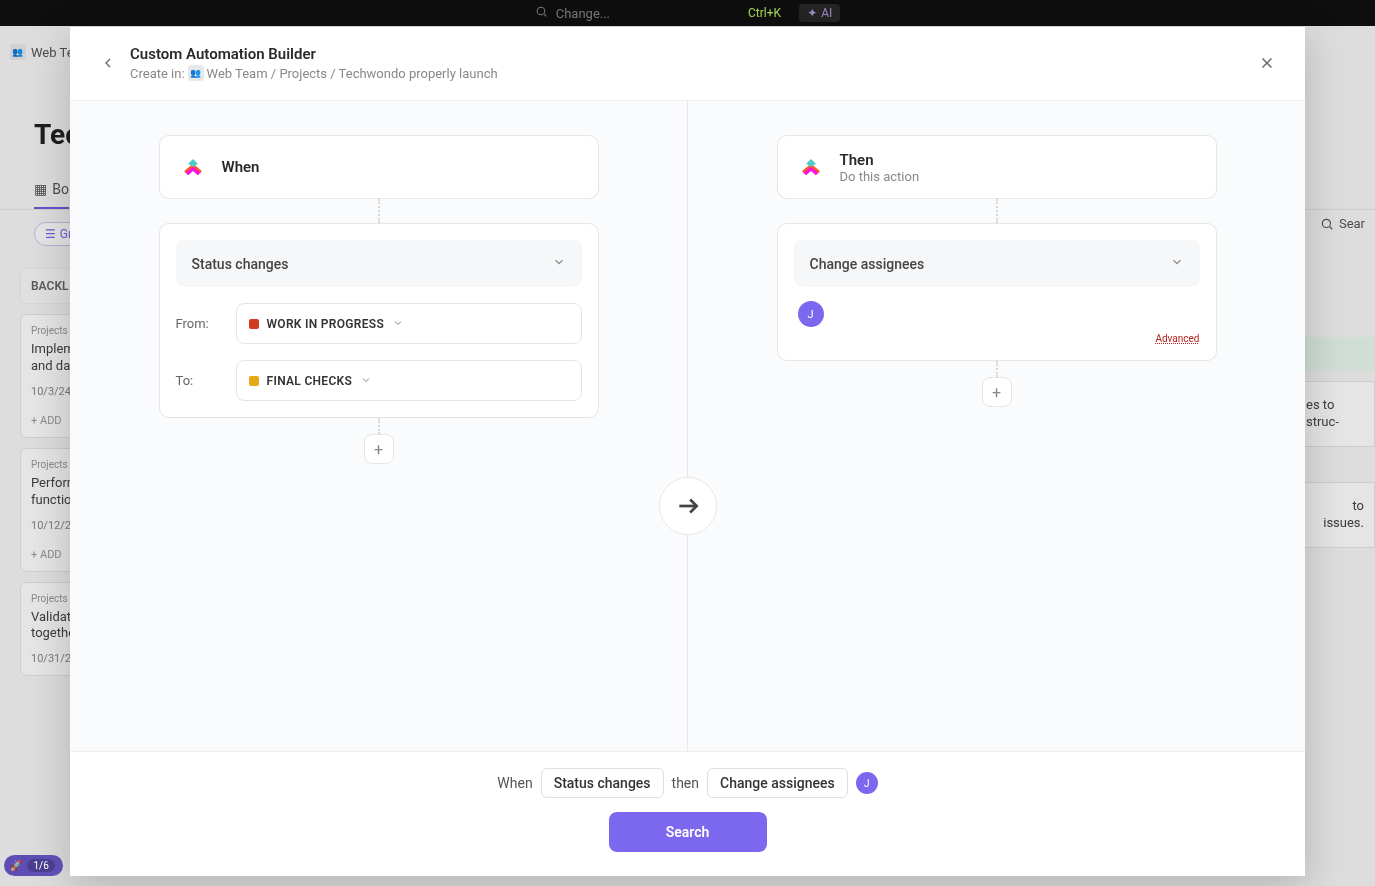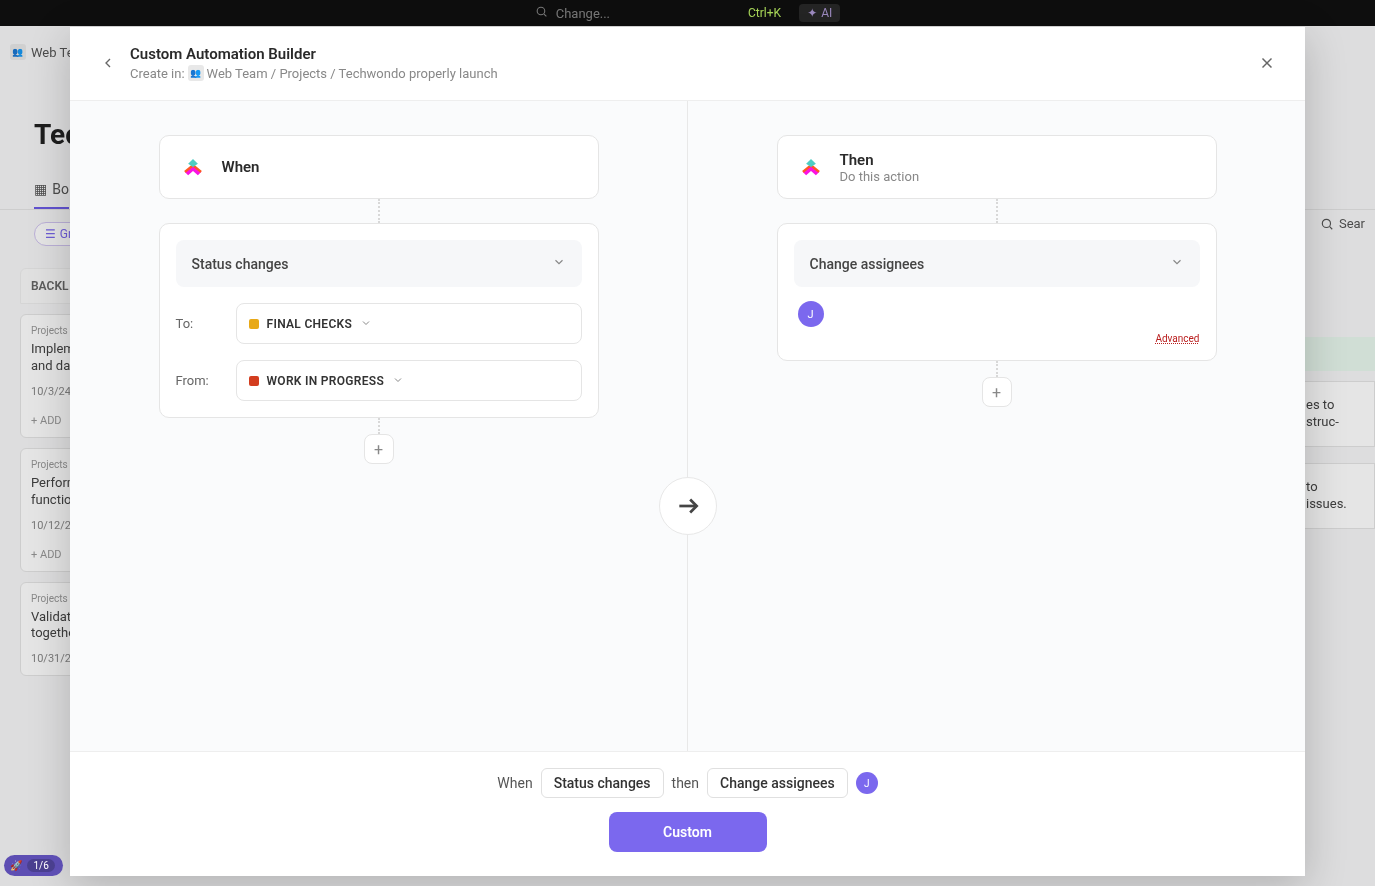--- a/index.html
+++ b/index.html
@@ -158,21 +158,21 @@
         <div class="date">10/31/2</div>
       </div>
     </div>
   </div>
 
   <div style="position:absolute; right:0; top:311px; width:80px;">
     <div style="height:34px; background:#e8f8ee; border-left:3px solid #0b8043; border-radius:6px 0 0 0;"></div>
     <div class="bg-card" style="border-radius:0;">
       <div class="desc"><span>es to</span><br><span>struc-</span></div>
     </div>
-    <div class="bg-card" style="border-radius:0; margin-top:16px;">
+    <div class="bg-card" style="border-radius:0; margin-top:35px;text-align:right;">
       <div class="desc"><span>to</span><br><span>issues.</span></div>
     </div>
   </div>
   <div style="position:absolute; left:70px; bottom:12px; font-size:11px; color:#999;">UBTASK</div>
   <div style="position:absolute; left:302px; bottom:12px; font-size:11px; color:#999;">+ ADD SUBTASK</div>
 </div>
 
 <div class="overlay"></div>
 <div class="modal">
 
@@ -215,45 +215,45 @@
       </div>
       <div class="connector-line"></div>
       <div class="config-card">
         <div class="selector">
           <span class="selector-label">Status changes</span>
           <span class="chev">
             <svg width="14" height="14" viewBox="0 0 24 24" fill="none" stroke="currentColor" stroke-width="2">
                 <polyline points="6 9 12 15 18 9"></polyline>
               </svg>
           </span>
+        </div>
+        <div class="field-row">
+          <div class="field-label">From:</div>
+          <div class="field-input">
+            <span class="status-dot orange"></span>
+            <span class="status-name">WORK IN PROGRESS</span>
+            <span class="chev">
+              <svg width="12" height="12" viewBox="0 0 24 24" fill="none" stroke="currentColor" stroke-width="2">
+                  <polyline points="6 9 12 15 18 9"></polyline>
+                </svg>
+            </span>
+          </div>
         </div>
         <div class="field-row">
           <div class="field-label">To:</div>
           <div class="field-input">
             <span class="status-dot yellow"></span>
             <span class="status-name">FINAL CHECKS</span>
             <span class="chev">
               <svg width="12" height="12" viewBox="0 0 24 24" fill="none" stroke="currentColor" stroke-width="2">
                   <polyline points="6 9 12 15 18 9"></polyline>
                 </svg>
             </span>
           </div>
         </div>
-        <div class="field-row">
-          <div class="field-label">From:</div>
-          <div class="field-input">
-            <span class="status-dot orange"></span>
-            <span class="status-name">WORK IN PROGRESS</span>
-            <span class="chev">
-              <svg width="12" height="12" viewBox="0 0 24 24" fill="none" stroke="currentColor" stroke-width="2">
-                  <polyline points="6 9 12 15 18 9"></polyline>
-                </svg>
-            </span>
-          </div>
-        </div>
       </div>
       <div class="connector-line" style="height:16px;"></div>
       <div class="add-btn-wrap">
         <div class="add-btn">
           <span>+</span>
         </div>
       </div>
     </div>
 
     <div class="pane">
@@ -305,21 +305,21 @@
 
   <div class="modal-footer">
     <div class="summary-line">
       <span>When</span>
       <span class="summary-chip">Status changes</span>
       <span>then</span>
       <span class="summary-chip">Change assignees</span>
       <span class="avatar sm">J</span>
     </div>
     <div class="footer-btns">
-      <button class="btn btn-create">Custom</button>
+      <button class="btn btn-create">Search</button>
     </div>
   </div>
 </div>
 
 <div class="rocket">
   <span>🚀</span>
   <span style="background:#4a3f8f; padding:1px 6px; border-radius:8px;">1/6</span>
 </div>
 
 </body></html>

